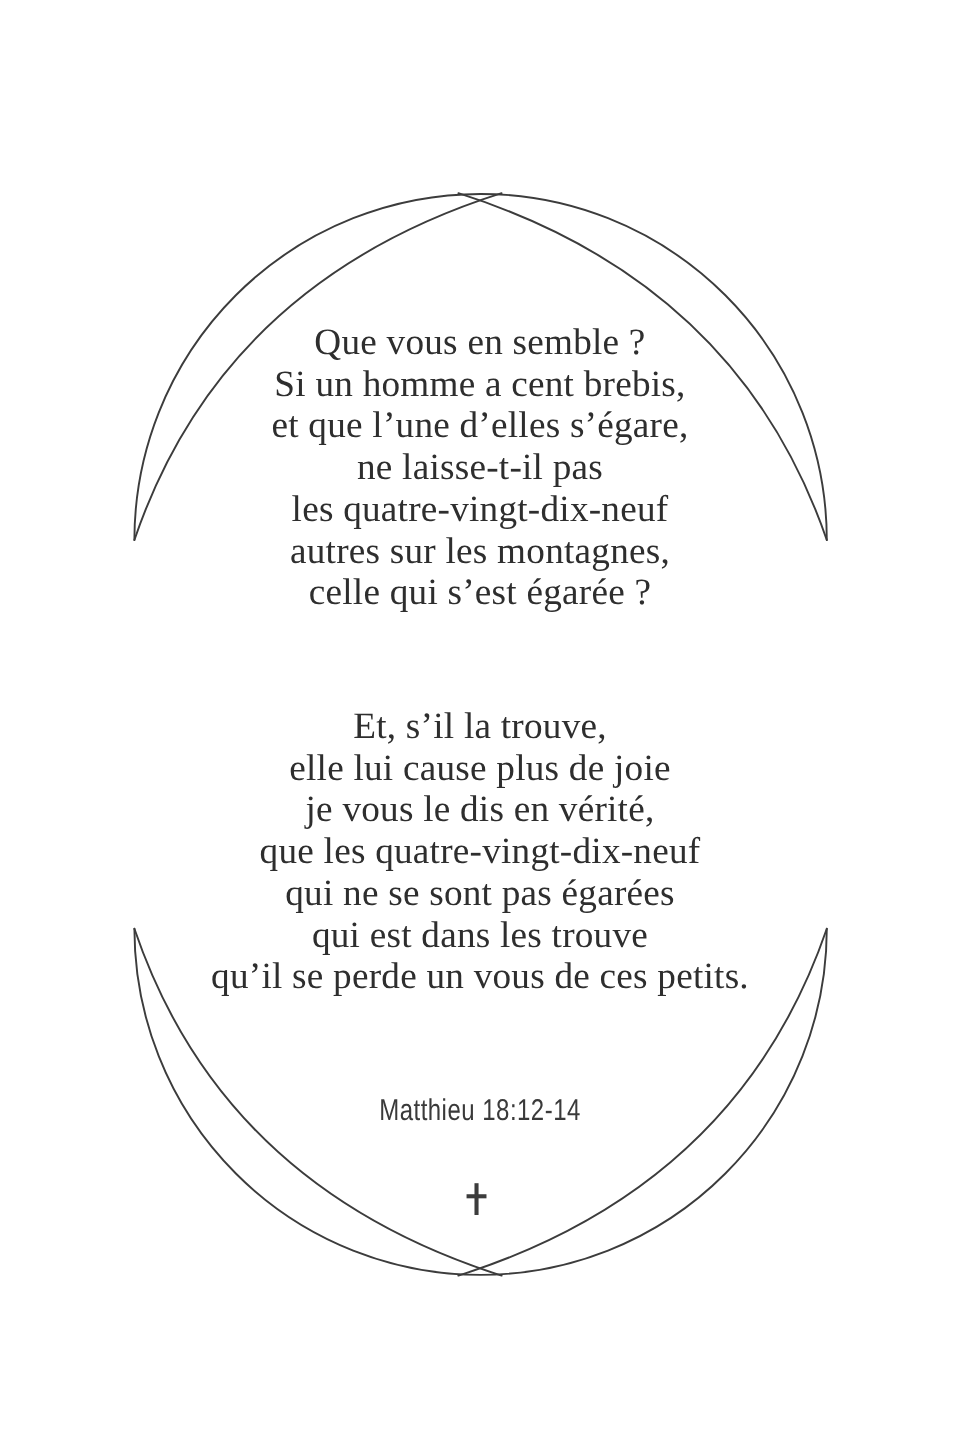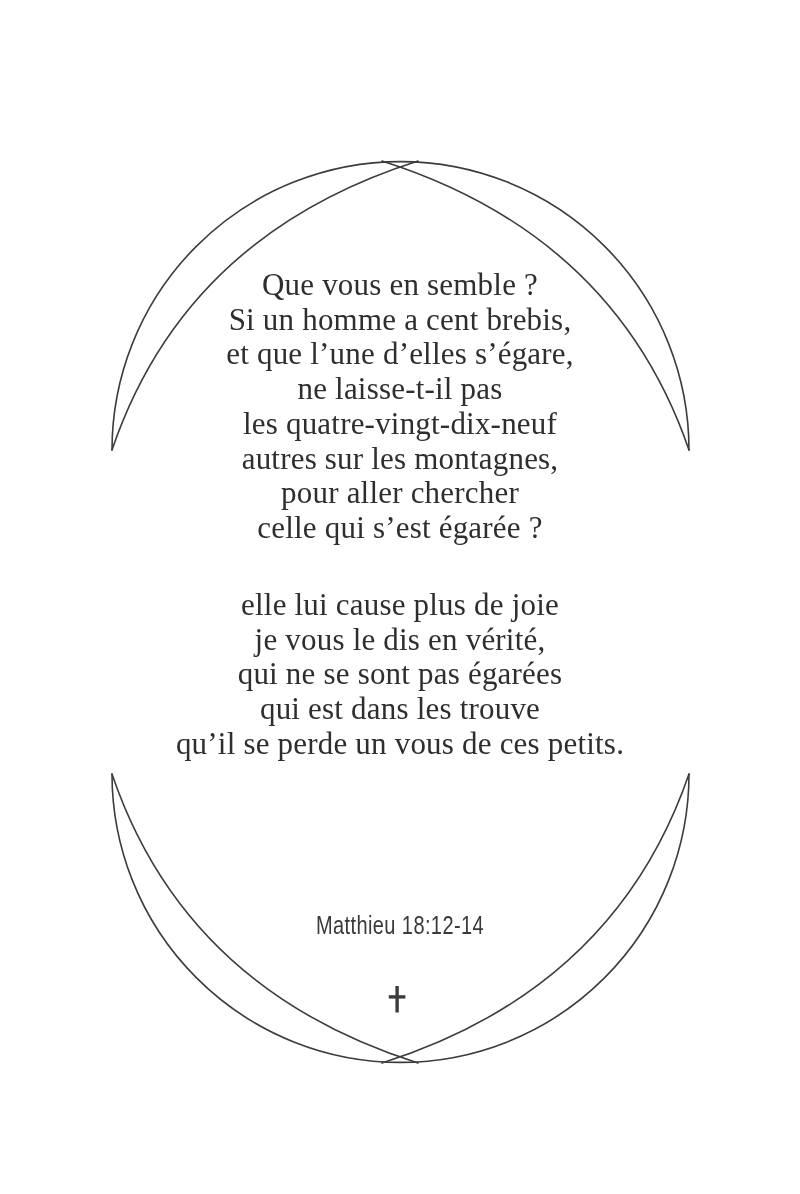--- a/index.html
+++ b/index.html
@@ -78,27 +78,28 @@
     </g>
   </svg>
 
   <div class="verse verse-1">
     <div>Que vous en semble ?</div>
     <div>Si un homme a cent brebis,</div>
     <div>et que l’une d’elles s’égare,</div>
     <div>ne laisse-t-il pas</div>
     <div>les quatre-vingt-dix-neuf</div>
     <div>autres sur les montagnes,</div>
-    <div>pour aller chercher</div>
     <div>celle qui s’est égarée ?</div>
   </div>
 
   <div class="verse verse-2">
+    <div>Et, s’il la trouve,</div>
     <div>elle lui cause plus de joie</div>
     <div>je vous le dis en vérité,</div>
+    <div>que les quatre-vingt-dix-neuf</div>
     <div>qui ne se sont pas égarées</div>
     <div>qui est dans les trouve</div>
     <div>qu’il se perde un vous de ces petits.</div>
   </div>
 
   <div class="reference">Matthieu 18:12-14</div>
 
 </div>
 
 </body></html>

